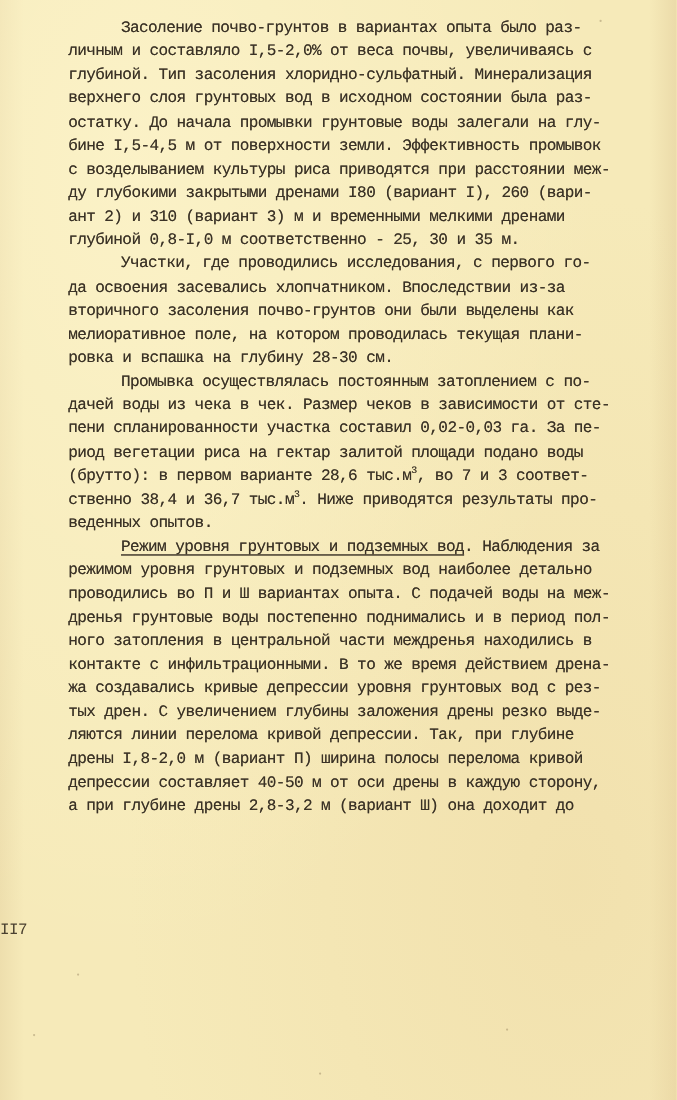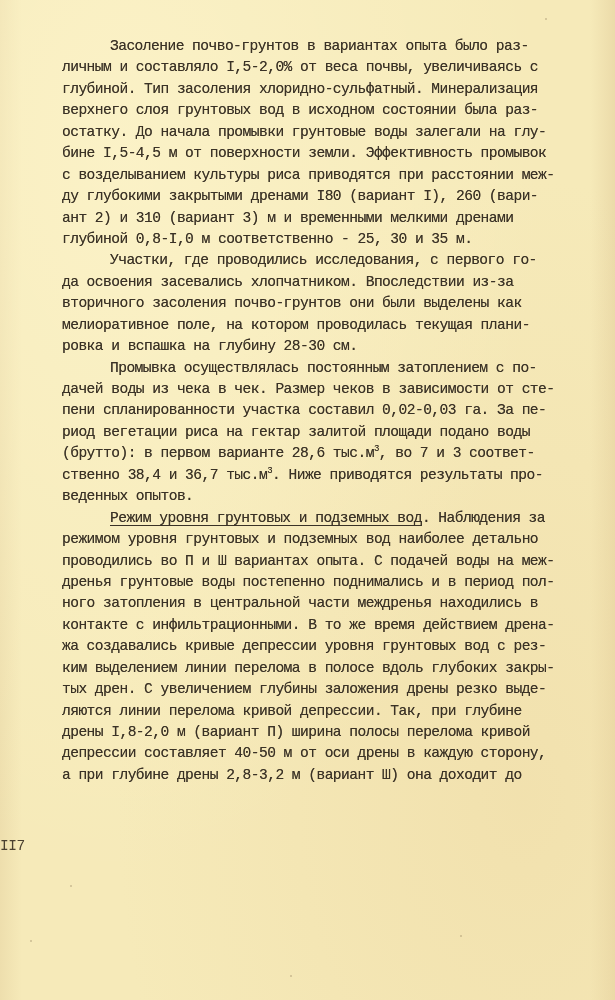--- a/index.html
+++ b/index.html
@@ -11,21 +11,21 @@
       radial-gradient(ellipse at 85% 80%, rgba(236,214,160,0.45), rgba(236,214,160,0) 55%),
       linear-gradient(90deg, rgba(222,200,150,0.35) 0px, rgba(222,200,150,0) 22px, rgba(222,200,150,0) 590px, rgba(222,200,150,0.45) 615px);
     font-family: "Liberation Mono", "DejaVu Sans Mono", monospace;
     color: #3a3226;
     position: relative;
   }
   .page {
     position: absolute; left: 0; top: 0; width: 615px; height: 1000px;
   }
   .text-block {
-    position: absolute; left: 62px; top: 36px; width: 540px;
+    position: absolute; left: 62px; top: 16px; width: 540px;
   }
   .line {
     display: block;
     height: 21.45px; line-height: 21.45px;
     font-size: 14.6px;
     white-space: pre;
     letter-spacing: -0.55px;
     text-shadow: 0 0 0.4px rgba(40,30,20,0.6);
   }
   .indent { padding-left: 48px; }
@@ -76,21 +76,20 @@
     </div>
 
     <div>
       <span class="line indent"><span class="u">Режим уровня грунтовых и подземных вод</span><span>. Наблюдения за</span></span>
       <span class="line">режимом уровня грунтовых и подземных вод наиболее детально</span>
       <span class="line">проводились во П и Ш вариантах опыта. С подачей воды на меж-</span>
       <span class="line">дренья грунтовые воды постепенно поднимались и в период пол-</span>
       <span class="line">ного затопления в центральной части междренья находились в</span>
       <span class="line">контакте с инфильтрационными. В то же время действием дрена-</span>
       <span class="line">жа создавались кривые депрессии уровня грунтовых вод с рез-</span>
-      <span class="line">ким выделением линии перелома в полосе вдоль глубоких закры-</span>
       <span class="line">тых дрен. С увеличением глубины заложения дрены резко выде-</span>
       <span class="line">ляются линии перелома кривой депрессии. Так, при глубине</span>
       <span class="line">дрены I,8-2,0 м (вариант П) ширина полосы перелома кривой</span>
       <span class="line">депрессии составляет 40-50 м от оси дрены в каждую сторону,</span>
       <span class="line">а при глубине дрены 2,8-3,2 м (вариант Ш) она доходит до</span>
     </div>
   </div>
 
   <div class="page-number">II7</div>
 

